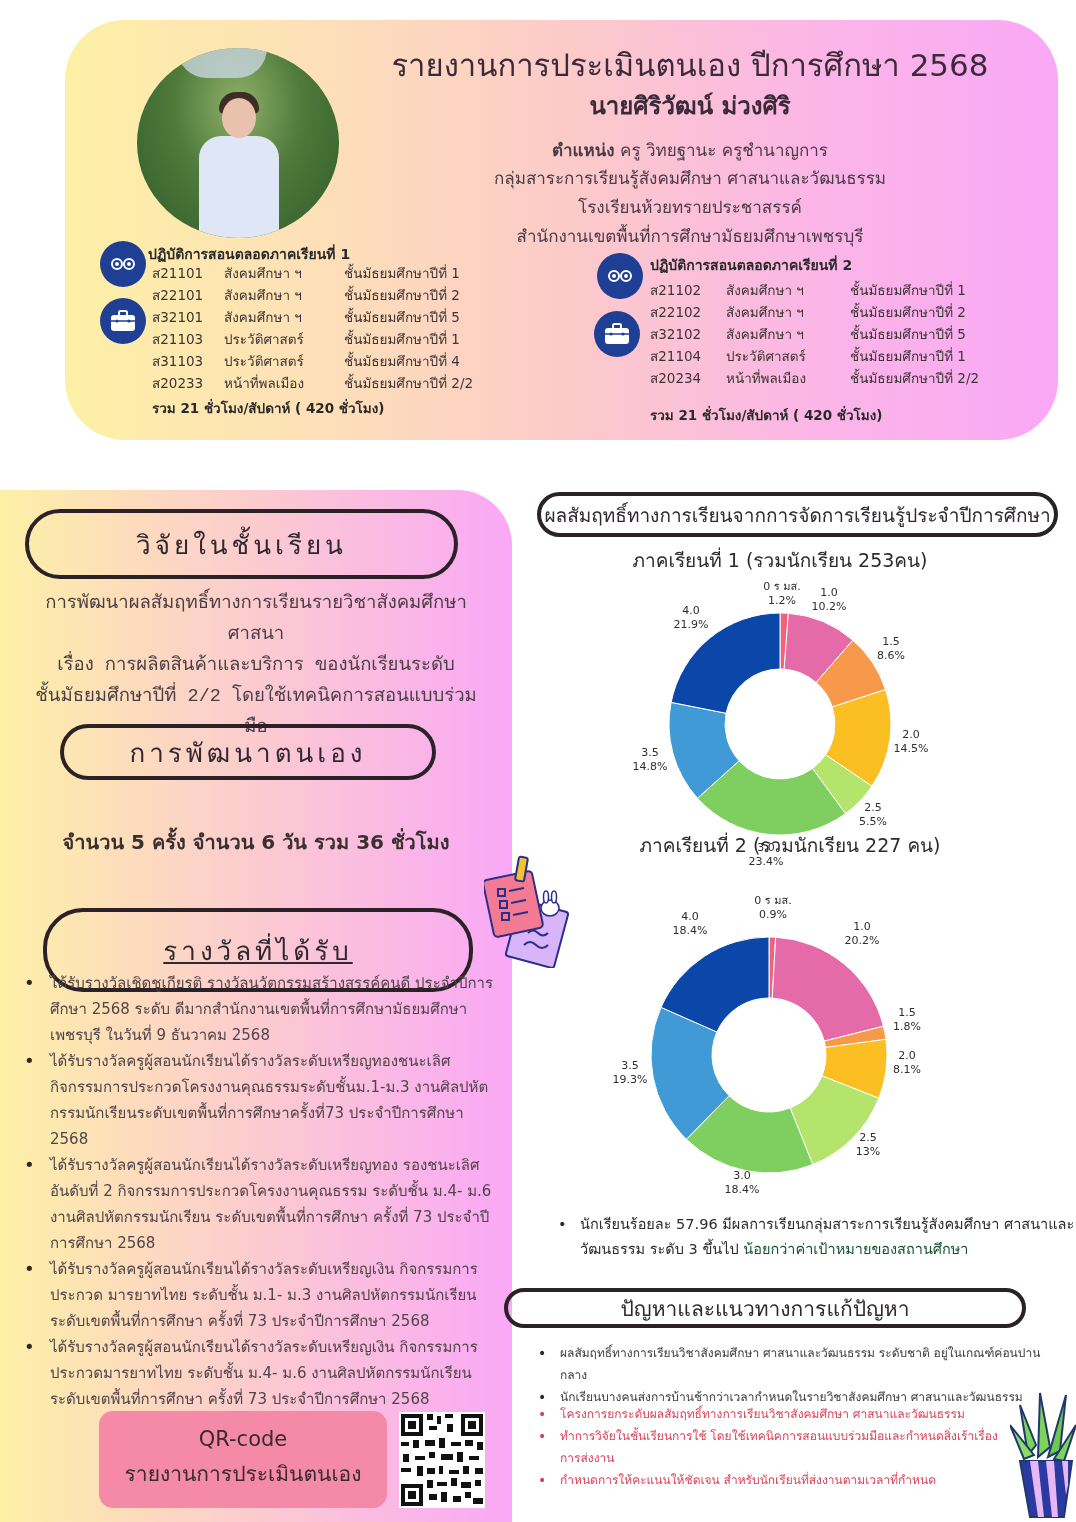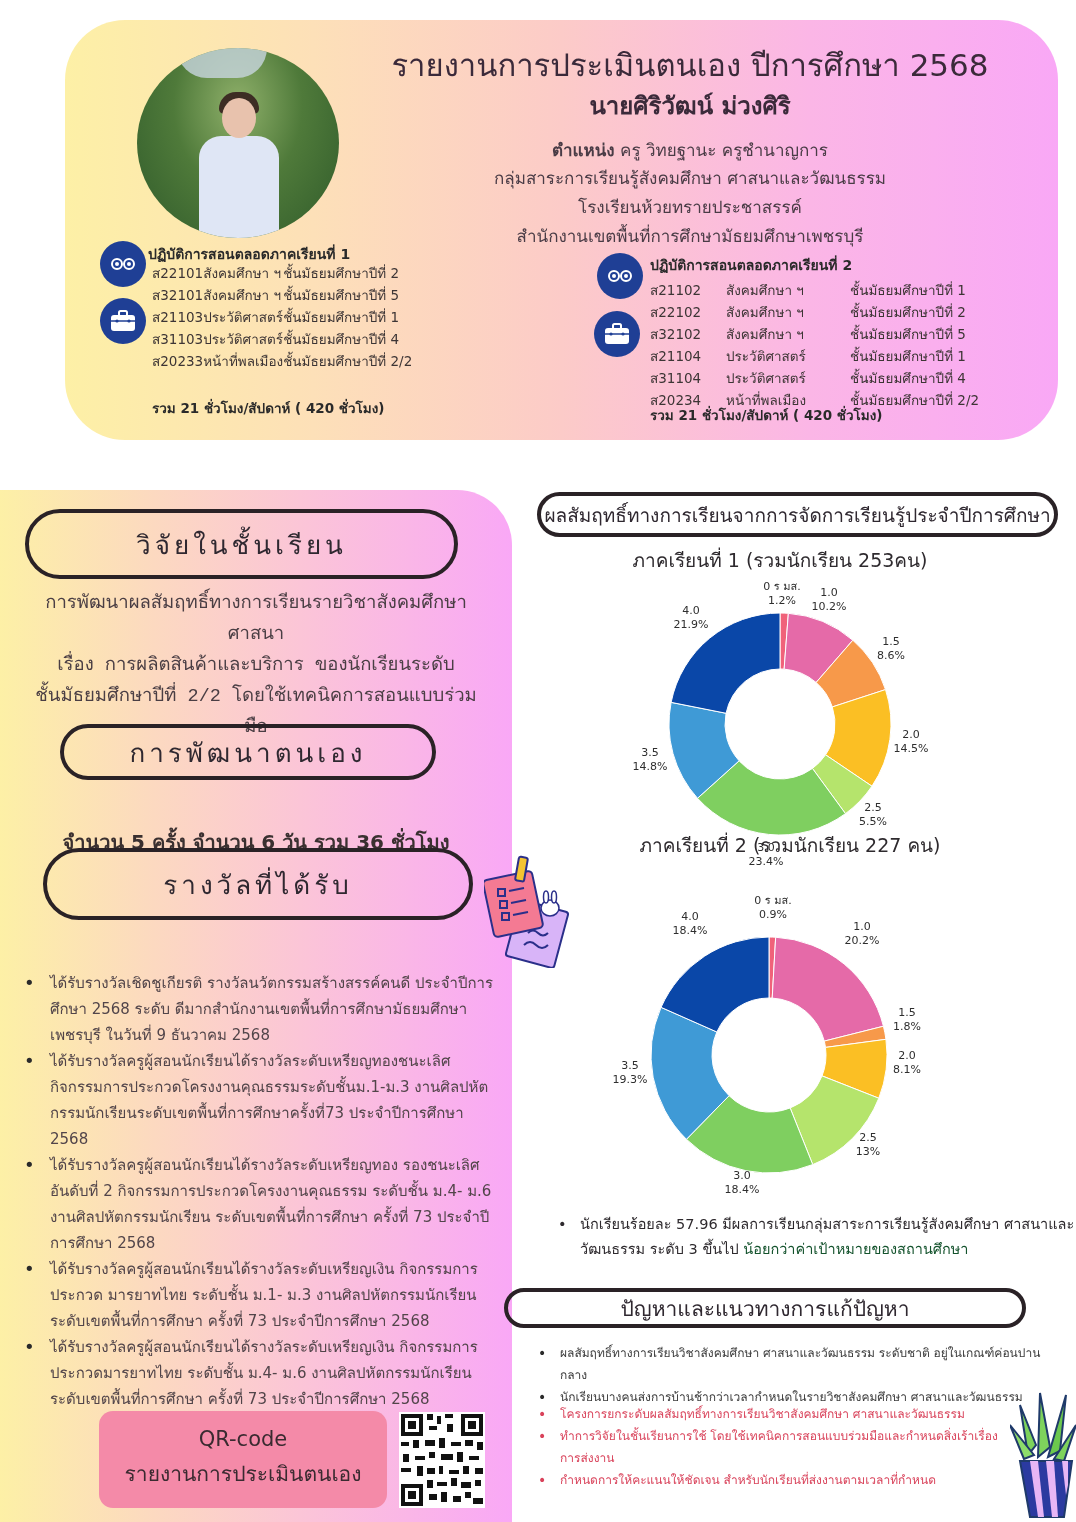--- a/index.html
+++ b/index.html
@@ -110,20 +110,25 @@
       <rect x="1" y="5" width="24" height="16" rx="3" fill="#fff"></rect>
       <rect x="9" y="1" width="8" height="5" rx="1.5" fill="none" stroke="#fff" stroke-width="2"></rect>
       <line x1="1" y1="11" x2="25" y2="11" stroke="#1f3f95" stroke-width="1.5"></line>
       <circle cx="7" cy="11" r="1.6" fill="#1f3f95"></circle>
       <circle cx="19" cy="11" r="1.6" fill="#1f3f95"></circle>
     </svg>
 </div>
 <div class="abs sem-title" style="left:148px;top:243px;">ปฏิบัติการสอนตลอดภาคเรียนที่ 1</div>
 <table class="abs course-table" style="left:152px;top:262px;">
   <tbody>
+      <tr>
+        <td style="width:72px">ส21101</td>
+        <td style="width:120px">สังคมศึกษา ฯ</td>
+        <td>ชั้นมัธยมศึกษาปีที่ 1</td>
+      </tr>
   <tr>
         <td>ส22101</td>
         <td>สังคมศึกษา ฯ</td>
         <td>ชั้นมัธยมศึกษาปีที่ 2</td>
       </tr>
   <tr>
         <td>ส32101</td>
         <td>สังคมศึกษา ฯ</td>
         <td>ชั้นมัธยมศึกษาปีที่ 5</td>
       </tr>
@@ -180,46 +185,41 @@
         <td>ส32102</td>
         <td>สังคมศึกษา ฯ</td>
         <td>ชั้นมัธยมศึกษาปีที่ 5</td>
       </tr>
   <tr>
         <td>ส21104</td>
         <td>ประวัติศาสตร์</td>
         <td>ชั้นมัธยมศึกษาปีที่ 1</td>
       </tr>
   <tr>
-        <td>ส31104</td>
-        <td>ประวัติศาสตร์</td>
-        <td>ชั้นมัธยมศึกษาปีที่ 4</td>
-      </tr>
-  <tr>
         <td>ส20234</td>
         <td> หน้าที่พลเมือง</td>
         <td>ชั้นมัธยมศึกษาปีที่ 2/2</td>
       </tr>
 </tbody>
   </table>
 <div class="abs total" style="left:650px;top:404px;">รวม 21 ชั่วโมง/สัปดาห์ ( 420 ชั่วโมง)</div>
 
 <div class="abs left-panel"></div>
 
 <div class="abs pill" style="left:25px;top:509px;width:433px;height:70px;">วิจัยในชั้นเรียน</div>
 <div class="abs research" style="top:588px;font-family:Liberation Mono, monospace;">
   <div>การพัฒนาผลสัมฤทธิ์ทางการเรียนรายวิชาสังคมศึกษา ศาสนา</div>
   <div>เรื่อง การผลิตสินค้าและบริการ ของนักเรียนระดับ</div>
   <div>ชั้นมัธยมศึกษาปีที่ 2/2  โดยใช้เทคนิคการสอนแบบร่วมมือ</div>
 </div>
 
 <div class="abs pill" style="left:60px;top:724px;width:376px;height:56px;">การพัฒนาตนเอง</div>
 <div class="abs dev-line">จำนวน 5 ครั้ง จำนวน 6 วัน รวม 36 ชั่วโมง</div>
 
-<div class="abs pill" style="left:43px;top:848px;width:430px;height:72px;">รางวัลที่ได้รับ</div>
+<div class="abs pill" style="left:43px;top:908px;width:430px;height:84px;text-decoration:underline;">รางวัลที่ได้รับ</div>
 
 <div class="abs" style="left:484px;top:853px;width:100px;height:115px;">
   <svg width="100" height="115" viewBox="0 0 100 115">
     <rect x="28" y="52" width="50" height="58" rx="3" transform="rotate(15 53 81)" fill="#d8b4f8" stroke="#2a2f8a" stroke-width="2"></rect>
     <path d="M40 92 q6 -6 12 0 t12 0" fill="none" stroke="#2a2f8a" stroke-width="2"></path>
     <path d="M44 80 q5 -5 10 0 t10 0" fill="none" stroke="#2a2f8a" stroke-width="2"></path>
     <rect x="4" y="22" width="50" height="58" rx="4" transform="rotate(-12 29 51)" fill="#f47a93" stroke="#2a2f8a" stroke-width="2"></rect>
     <rect x="33" y="4" width="9" height="24" rx="2" transform="rotate(10 37 16)" fill="#f4c430" stroke="#2a2f8a" stroke-width="2"></rect>
     <rect x="14" y="36" width="7" height="7" fill="none" stroke="#2a2f8a" stroke-width="2"></rect>
     <rect x="16" y="48" width="7" height="7" fill="none" stroke="#2a2f8a" stroke-width="2"></rect>

